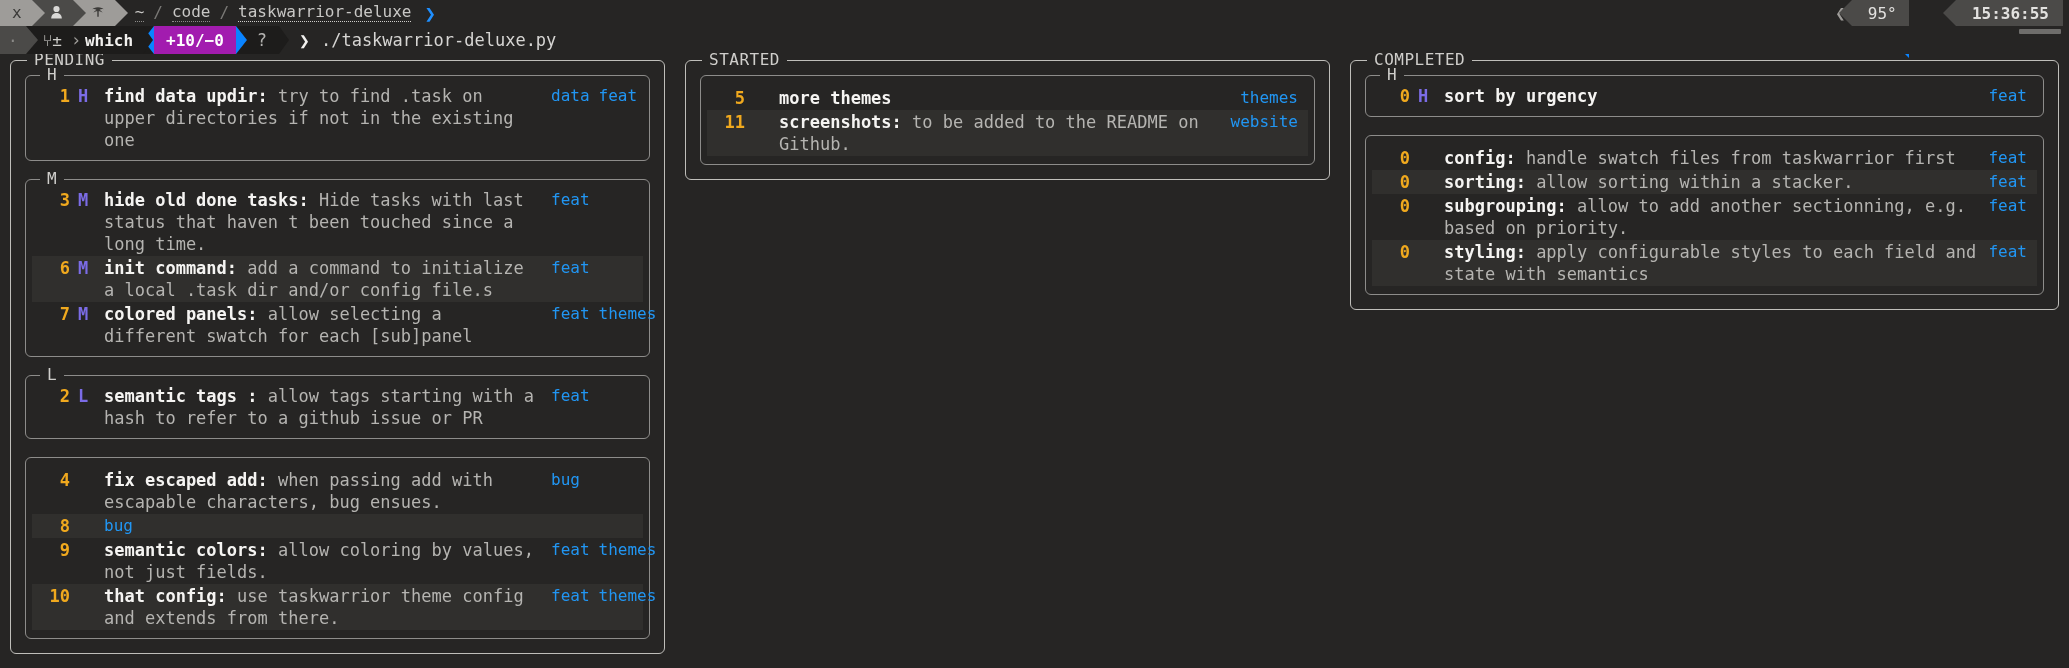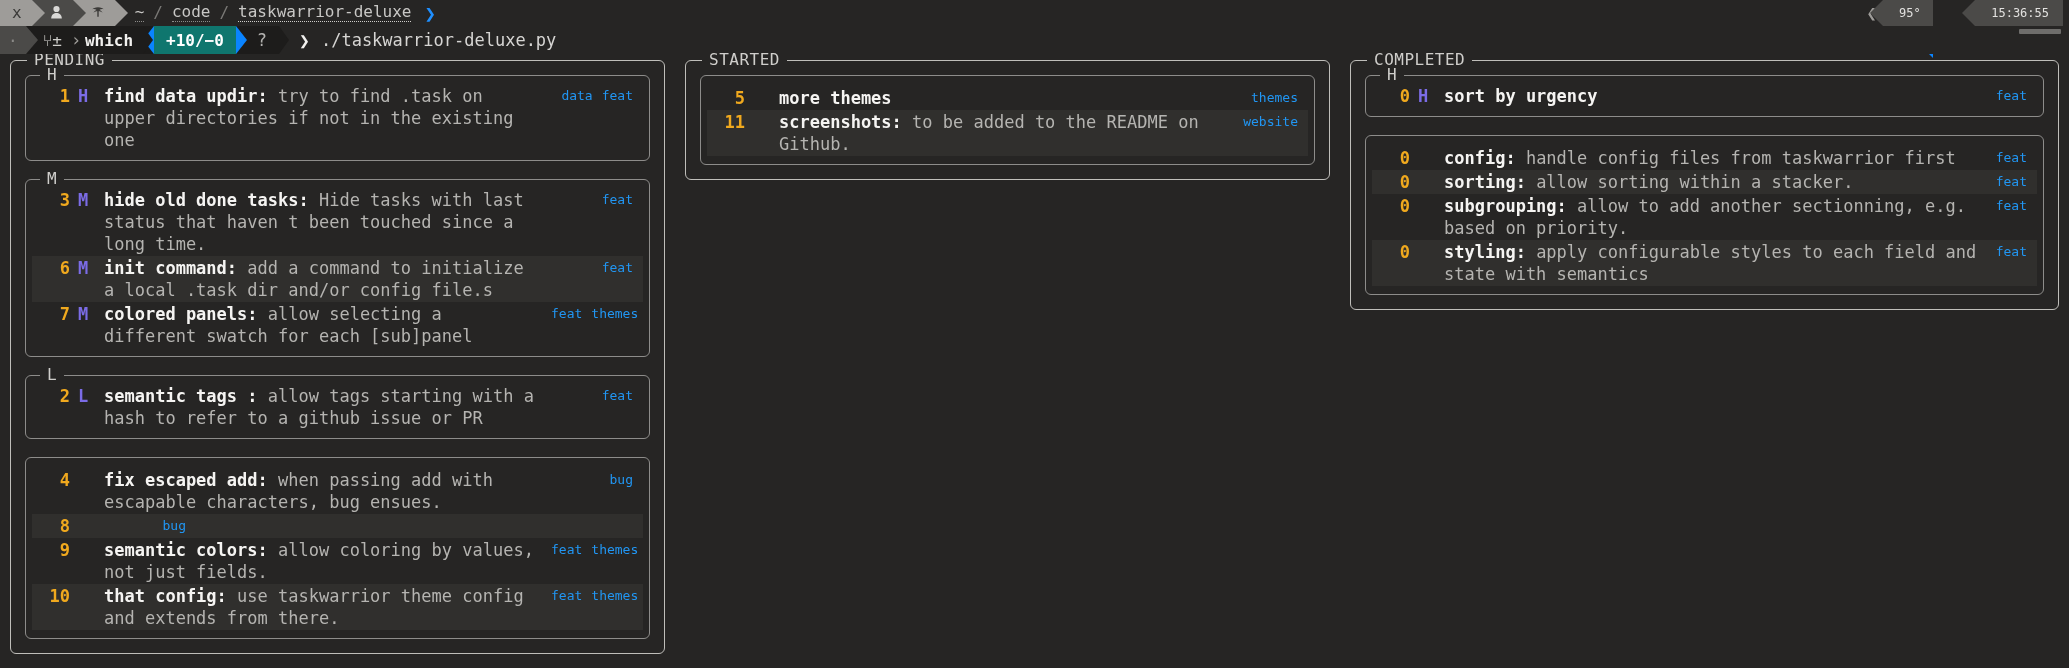--- a/index.html
+++ b/index.html
@@ -39,50 +39,50 @@
   .seg3 .arrow:after{border-color:transparent transparent transparent #9e9c99;}
   .segpath{background:#262524;color:#c8c7c5;z-index:3;padding-left:20px;padding-right:4px;
            display:flex;align-items:center;gap:9px;}
   .sl{color:#7a7976;}
   .dotted{border-bottom:1px dotted #8d8c8a;padding-bottom:1px;}
   .dashed-ul{border-bottom:1px dotted #cfcecb;padding-bottom:1px;}
   .bluechev{color:#1f8fff;font-size:19px;margin-left:4px;}
   .topbar .right{
     margin-left:auto;display:flex;align-items:stretch;padding-right:6px;
   }
-  .rseg{display:flex;align-items:center;font-size:12px;padding:0 12px 0 16px;position:relative;}
+  .rseg{display:flex;align-items:center;font-size:16px;padding:0 12px 0 16px;position:relative;}
   .rarrowL{position:absolute;left:-13px;top:0;bottom:0;width:13px;}
   .rarrowL:after{content:"";position:absolute;left:0;top:0;border-style:solid;border-width:13px 13px 13px 0;}
   .rchev{color:#9e9c99;display:flex;align-items:center;font-size:17px;padding-right:2px;letter-spacing:-3px;}
   .rtemp{background:#4b4a48;color:#e2e1df;}
   .rtemp .rarrowL:after{border-color:transparent #4b4a48 transparent transparent;}
   .rday{background:#0a84ff;color:#ffffff;font-weight:bold;margin-top:32px;}
   .rday .rarrowL:after{border-color:transparent #0a84ff transparent transparent;}
-  .rtime{background:#4b4a48;color:#e2e1df;padding-right:14px;}
+  .rtime{background:#4b4a48;color:#e2e1df;padding-right:14px;font-weight:bold;}
   .rtime .rarrowL:after{border-color:transparent #4b4a48 transparent transparent;}
   .icon-glyph{display:inline-block;line-height:1;}
 
   
   .promptbar{
     height:28px;width:2069px;background:#1d1c1b;
     display:flex;align-items:stretch;position:relative;
   }
   .pseg{display:flex;align-items:center;font-size:16px;padding:0 9px 0 11px;position:relative;font-weight:bold;}
   .pseg .arrow{position:absolute;right:-12px;top:0;bottom:0;width:12px;z-index:2;}
   .pseg .arrow:after{content:"";position:absolute;left:0;top:0;border-style:solid;border-width:14px 0 14px 12px;}
   .pdot{background:#4b4a48;color:#8b8a88;z-index:9;padding:0 8px 0 8px;font-weight:normal;}
   .pdot .arrow:after{border-color:transparent transparent transparent #4b4a48;}
   .pbranchicon{background:#1d1c1b;color:#cfcecb;z-index:8;padding-left:17px;font-weight:normal;}
   .pbranchicon .arrow{right:-9px;width:9px;}
   .pbranchicon .arrow:after{border:none;content:"\203A";color:#9e9c99;font-size:17px;position:absolute;top:50%;transform:translateY(-50%);}
   .pbranch{background:#1d1c1b;color:#f2f1ef;z-index:7;padding-left:14px;padding-right:10px;}
   .pbranch .arrow{right:-10px;width:10px;}
   .pbranch .arrow:after{border-color:transparent transparent transparent #1d1c1b;border-width:14px 0 14px 10px;}
   .pdiffwrap{display:flex;align-items:stretch;z-index:6;}
-  .pdiff{background:#0f766e;color:#ffffff;display:flex;align-items:center;padding:0 12px;font-weight:bold;font-size:16px;position:relative;}
+  .pdiff{background:#a21caf;color:#ffffff;display:flex;align-items:center;padding:0 12px;font-weight:bold;font-size:16px;position:relative;}
   .pdiff-l{width:0;height:0;border-style:solid;border-width:14px 11px 14px 0;border-color:transparent #0a84ff transparent transparent;}
   .pdiff-r{width:0;height:0;border-style:solid;border-width:14px 0 14px 11px;border-color:transparent transparent transparent #0a84ff;}
   .pq{background:#1d1c1b;color:#b3b2b0;display:flex;align-items:center;padding:0 12px 0 10px;position:relative;font-weight:normal;}
   .pq .arrow{position:absolute;right:-10px;top:0;bottom:0;width:10px;}
   .pq .arrow:after{content:"";position:absolute;left:0;top:0;border-style:solid;border-width:14px 0 14px 10px;border-color:transparent transparent transparent #1d1c1b;}
   .pcmd{display:flex;align-items:center;gap:11px;padding-left:20px;background:#262524;color:#d6d5d3;font-size:17px;flex:1;}
   .pcmd .gt{color:#f2f1ef;font-weight:bold;font-size:18px;}
   .scrollcap{position:absolute;right:8px;top:3px;width:42px;height:5px;background:#6e6d6b;border-radius:1px;}
 
   
@@ -134,22 +134,22 @@
     padding-right:8px;box-sizing:border-box;
   }
   .t-pri{
     width:26px;flex:0 0 26px;text-align:left;
     color:#7b6ce6;font-weight:bold;font-size:17px;
   }
   .t-body{flex:1;min-width:0;padding-right:10px;}
   .t-title{color:#f5f4f2;font-weight:bold;margin-top:28px;}
   .t-desc{color:#b5b4b1;}
   .t-tags{
-    flex:0 0 auto;text-align:right;white-space:nowrap;
-    color:#2196f3;font-size:13px;
+    flex:0 0 auto;white-space:nowrap;
+    color:#2196f3;font-size:16px;
   }
   .t-tags span + span{margin-left:9px;}
   .tw-pending .t-tags{width:82px;}
 </style>
 </head>
 <body>
 
 <div class="topbar">
   <div class="crumbs">
     <div class="seg seg1">
@@ -332,21 +332,21 @@
               <div class="t-id">0</div>
               <div class="t-pri">H</div>
               <div class="t-body"><span class="t-title">sort by urgency</span></div>
               <div class="t-tags"><span>feat</span></div>
             </div>
           </div>
           <div class="group nolabel">
             <div class="task">
               <div class="t-id">0</div>
               <div class="t-pri"></div>
-              <div class="t-body"><span class="t-title">config:</span><span class="t-desc"> handle config files from taskwarrior first</span></div>
+              <div class="t-body"><span class="t-title">config:</span><span class="t-desc"> handle swatch files from taskwarrior first</span></div>
               <div class="t-tags"><span>feat</span></div>
             </div>
             <div class="task alt">
               <div class="t-id">0</div>
               <div class="t-pri"></div>
               <div class="t-body"><span class="t-title">sorting:</span><span class="t-desc"> allow sorting within a stacker.</span></div>
               <div class="t-tags"><span>feat</span></div>
             </div>
             <div class="task">
               <div class="t-id">0</div>

